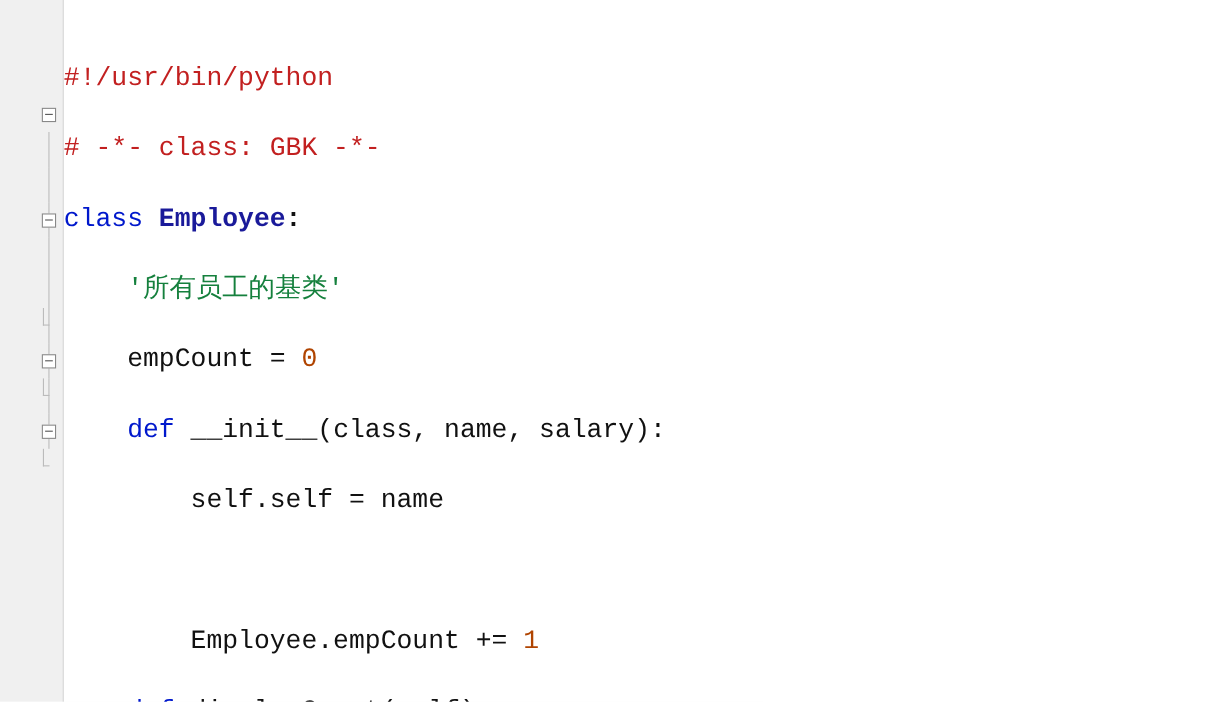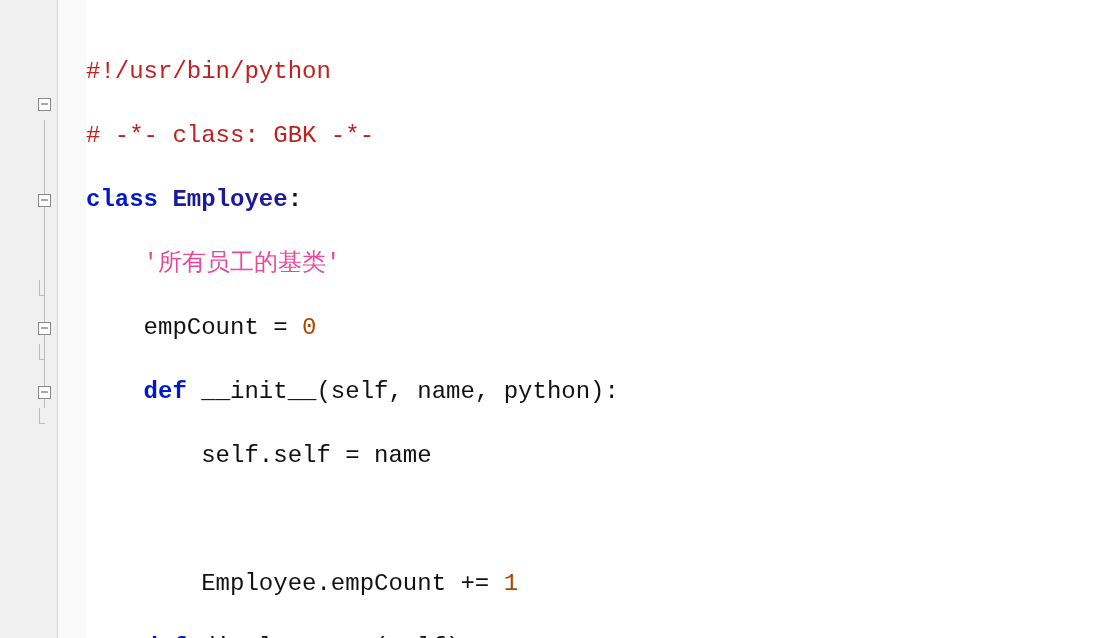--- a/index.html
+++ b/index.html
@@ -56,29 +56,28 @@
     border-left: 1px solid #bbb;
     width: 6px;
     border-bottom: 1px solid #bbb;
   }
   .code-area {
     flex: 1;
     background: #fff;
     padding: 24px 23px 0 0;
     white-space: pre;
     color: #111;
-    margin-left: 28px;
   }
   .code-line { height: 32px; }
-  .kw { color: #0018cc; font-weight: bold; }
+  .kw { color: #0018cc; font-weight: normal; }
   .def-name { color: #111; font-weight: normal; }
   .cls-name { color: #1a1a9a; font-weight: bold; text-align: right; }
   .num { color: #b04400; }
   .cmt { color: #c22020; }
-  .str { color: #ec4899; }
+  .str { color: #15803d; }
   .punct { color: #111; font-weight: bold; }
 </style>
 </head>
 <body>
 
 <div class="gutter">
   <div class="fold-cell"></div>
   <div class="fold-cell"></div>
   <div class="fold-cell">
       <div class="fold-box"></div>
@@ -124,21 +123,21 @@
   <div class="fold-cell"></div>
   <div class="fold-cell"></div>
 </div>
 
 <div class="code-area">
 <div class="code-line"><span class="cmt">#!/usr/bin/python</span></div>
 <div class="code-line"><span class="cmt"># -*- class: GBK -*-</span></div>
 <div class="code-line"><span class="kw">class</span> <span class="cls-name">Employee</span><span class="punct">:</span></div>
 <div class="code-line"><span>    </span><span class="str">'所有员工的基类'</span></div>
 <div class="code-line"><span>    </span><span>empCount = </span><span class="num">0</span></div>
-<div class="code-line"><span>    </span><span class="kw">def</span> <span class="def-name">__init__</span><span>(self, name, python):</span></div>
+<div class="code-line"><span>    </span><span class="kw">def</span> <span class="def-name">__init__</span><span>(class, name, salary):</span></div>
 <div class="code-line"><span>        </span><span>self.self = name</span></div>
 <div class="code-line"><span>        </span></div>
 <div class="code-line"><span>        </span><span>Employee.empCount += </span><span class="num">1</span></div>
 <div class="code-line"><span>    </span><span class="kw">def</span> <span class="def-name">displayCount</span><span>(self):</span></div>
 
 
 
 
 
 

